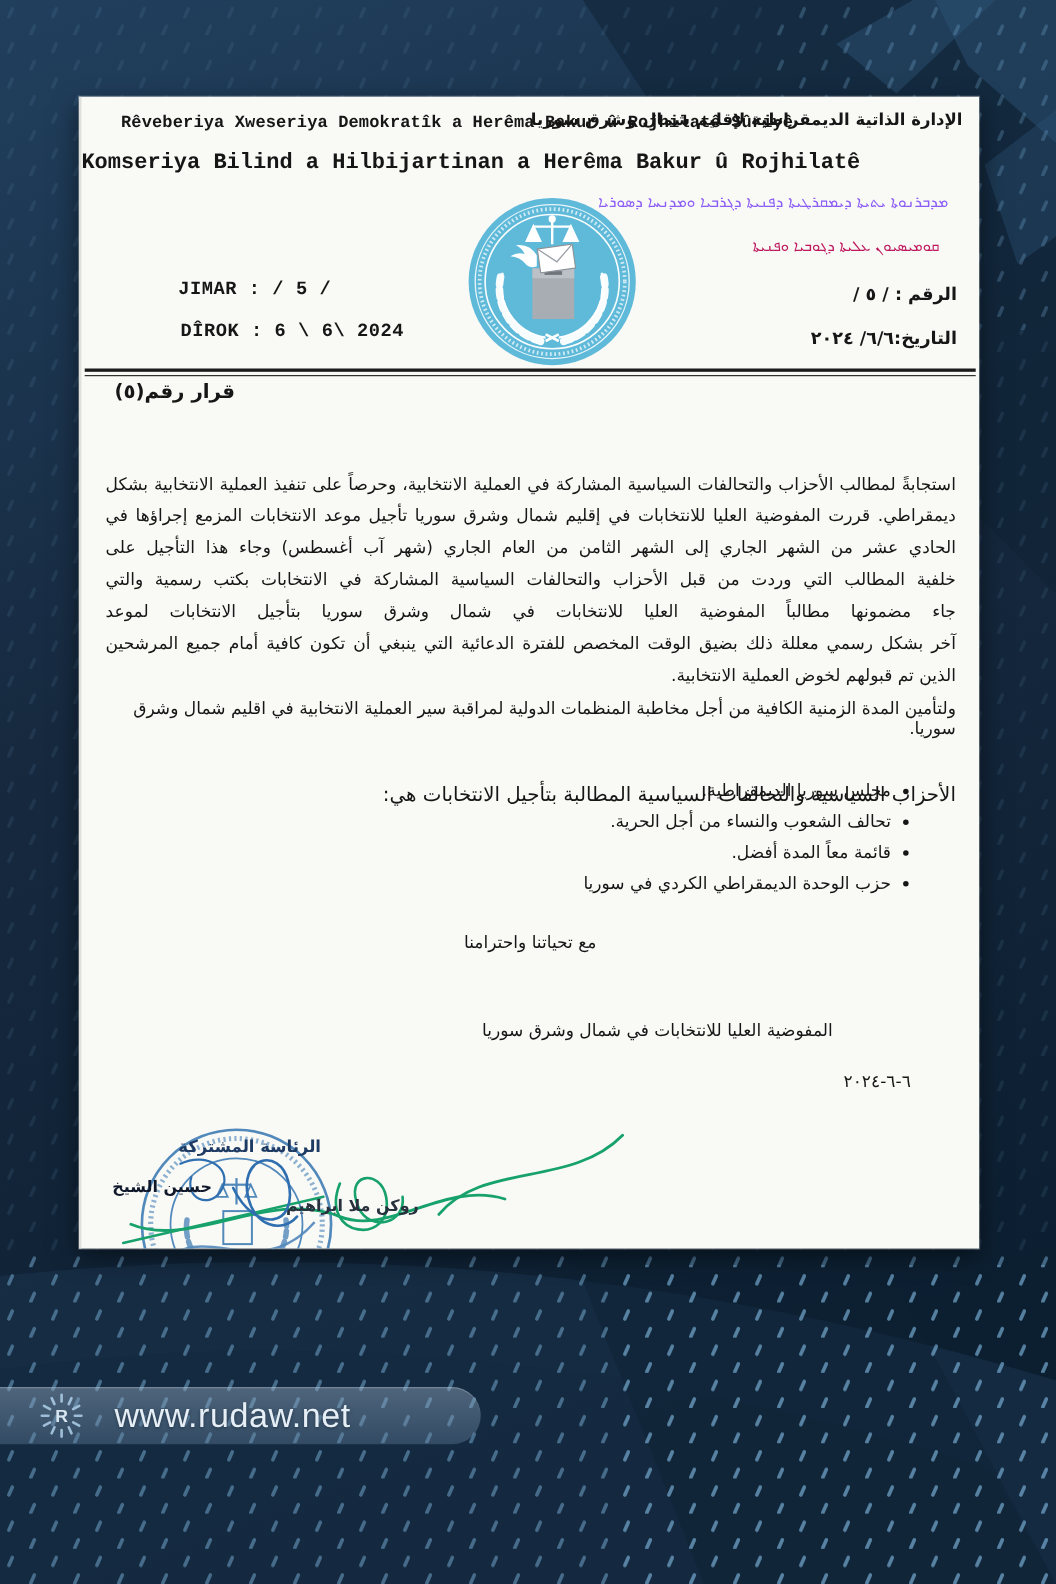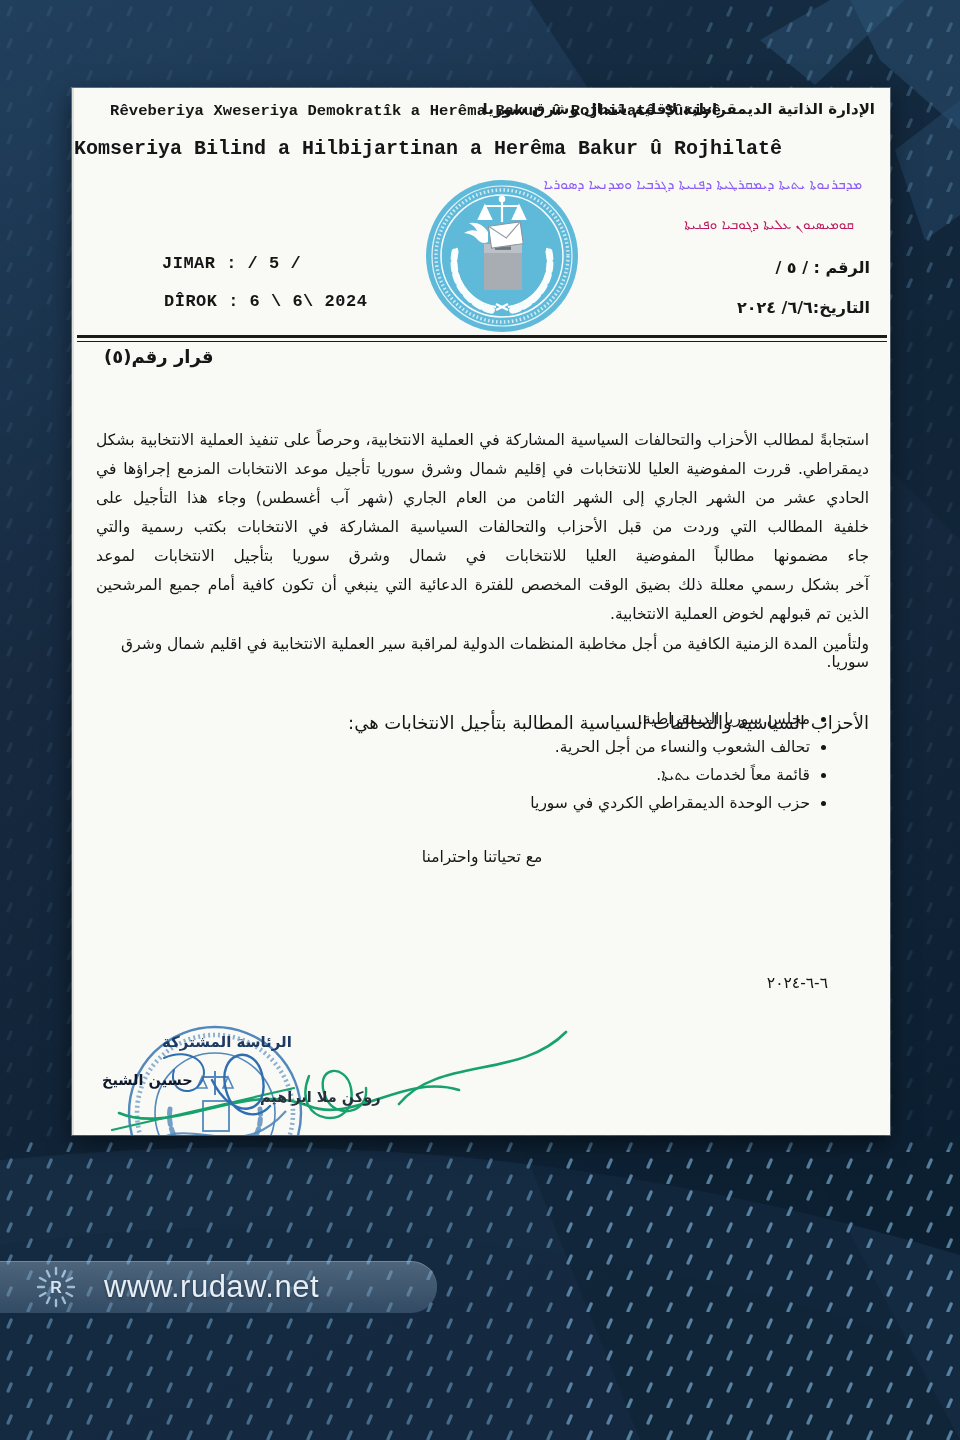--- a/index.html
+++ b/index.html
@@ -170,25 +170,26 @@
     <div class="pline">آخر  بشكل  رسمي  معللة ذلك  بضيق الوقت المخصص للفترة الدعائية  التي  ينبغي أن تكون  كافية  أمام جميع المرشحين</div>
     <div class="pline last">الذين تم قبولهم لخوض العملية الانتخابية.</div>
   </div>
 
   <div class="abs rtl para2">ولتأمين المدة الزمنية الكافية من أجل مخاطبة المنظمات الدولية لمراقبة سير العملية الانتخابية في اقليم شمال وشرق سوريا.</div>
   <div class="abs rtl list-intro">الأحزاب السياسية والتحالفات السياسية المطالبة بتأجيل الانتخابات هي:</div>
 
   <ul class="abs party-list" dir="rtl">
     <li>مجلس سوريا الديمقراطية.</li>
     <li>تحالف الشعوب والنساء من أجل الحرية.</li>
-    <li>قائمة معاً لخدمات ܝܬܝܬܐ.</li>
+    <li>قائمة معاً المدة أفضل.</li>
     <li>حزب الوحدة الديمقراطي الكردي في سوريا</li>
   </ul>
 
   <div class="abs rtl closing">مع تحياتنا واحترامنا</div>
+  <div class="abs rtl signatory">المفوضية العليا للانتخابات في شمال وشرق سوريا</div>
   <div class="abs rtl date-line">٦-٦-٢٠٢٤</div>
 
   <svg class="abs stamp" viewBox="0 0 195 195">
     <g fill="none" stroke="#3b79b3" opacity="0.88">
       <circle cx="97" cy="100" r="86" stroke-width="2.4"></circle>
       <circle cx="97" cy="100" r="78" stroke-width="4.6" stroke-dasharray="2 3" opacity=".65"></circle>
       <circle cx="97" cy="100" r="60" stroke-width="1.6"></circle>
       <line x1="97" y1="58" x2="97" y2="82" stroke-width="2"></line>
       <line x1="84" y1="64" x2="110" y2="64" stroke-width="2"></line>
       <path d="M84,64 L79,75 L89,75 Z" stroke-width="1.6"></path>

